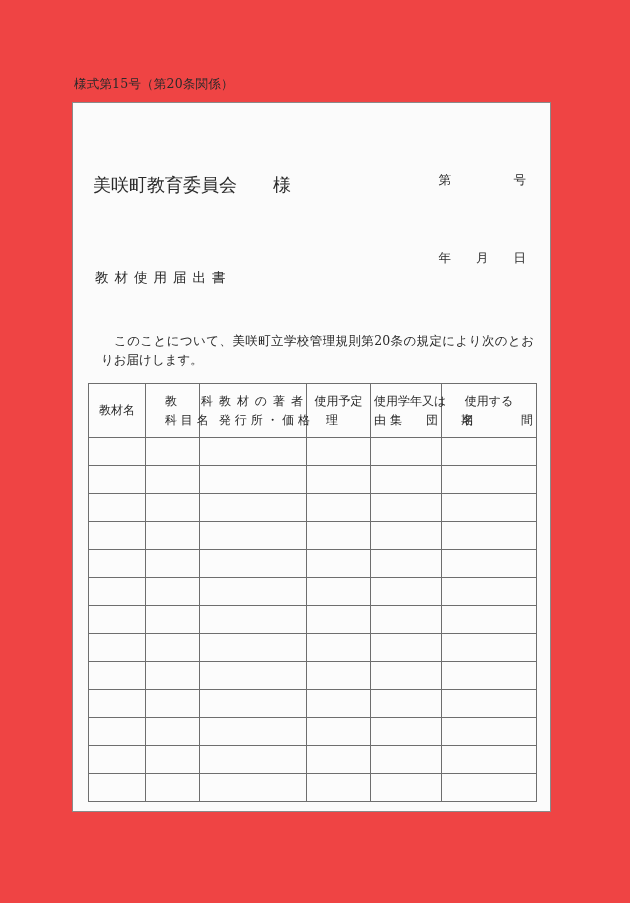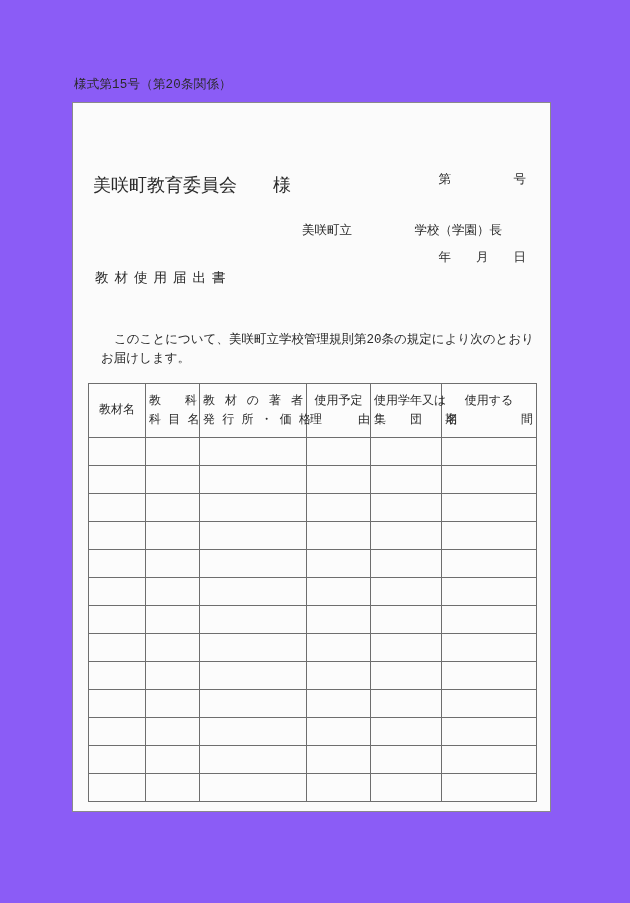--- a/index.html
+++ b/index.html
@@ -15,22 +15,21 @@
     color: #2a2a2a;
     position: relative;
     overflow: hidden;
   }
 
   .page {
     position: absolute;
     left: 0; top: 0;
     width: 630px;
     height: 903px;
-    background: #8b5cf6;
-    font-family: Liberation Mono, monospace;
+    background: #ef4444;
   }
 
   
   .form-number {
     position: absolute;
     left: 74px;
     top: 76px;
     font-size: 12.5px;
     letter-spacing: 0.2px;
     white-space: nowrap;
@@ -128,20 +127,21 @@
   }
   .th-lines { display: block; }
   .th-lines .ln {
     display: block;
     white-space: pre;
   }
   
   .ln.spread {
     text-align: justify;
     text-align-last: justify;
+    margin-left: 16px;
   }
   .ln.center { text-align: center; }
 
   col.c1 { width: 57px; }
   col.c2 { width: 54px; }
   col.c3 { width: 107px; }
   col.c4 { width: 64px; }
   col.c5 { width: 71px; }
   col.c6 { width: 95px; }
 </style>
@@ -154,21 +154,20 @@
 
   <div class="frame">
 
     <div class="doc-no-block">
       <span class="doc-no-line">第　　　　　号</span>
       <span class="doc-no-line">年　　月　　日</span>
     </div>
 
     <div class="addressee">美咲町教育委員会　　様</div>
 
-    <div class="sender">美咲町立　　　　　学校（学園）長</div>
 
     <div class="doc-title">教材使用届出書</div>
 
     <div class="body-text">このことについて、美咲町立学校管理規則第20条の規定により次のとおりお届けします。</div>
 
     <table class="grid">
       <colgroup>
         <col class="c1">
           <col class="c2">
           <col class="c3">

